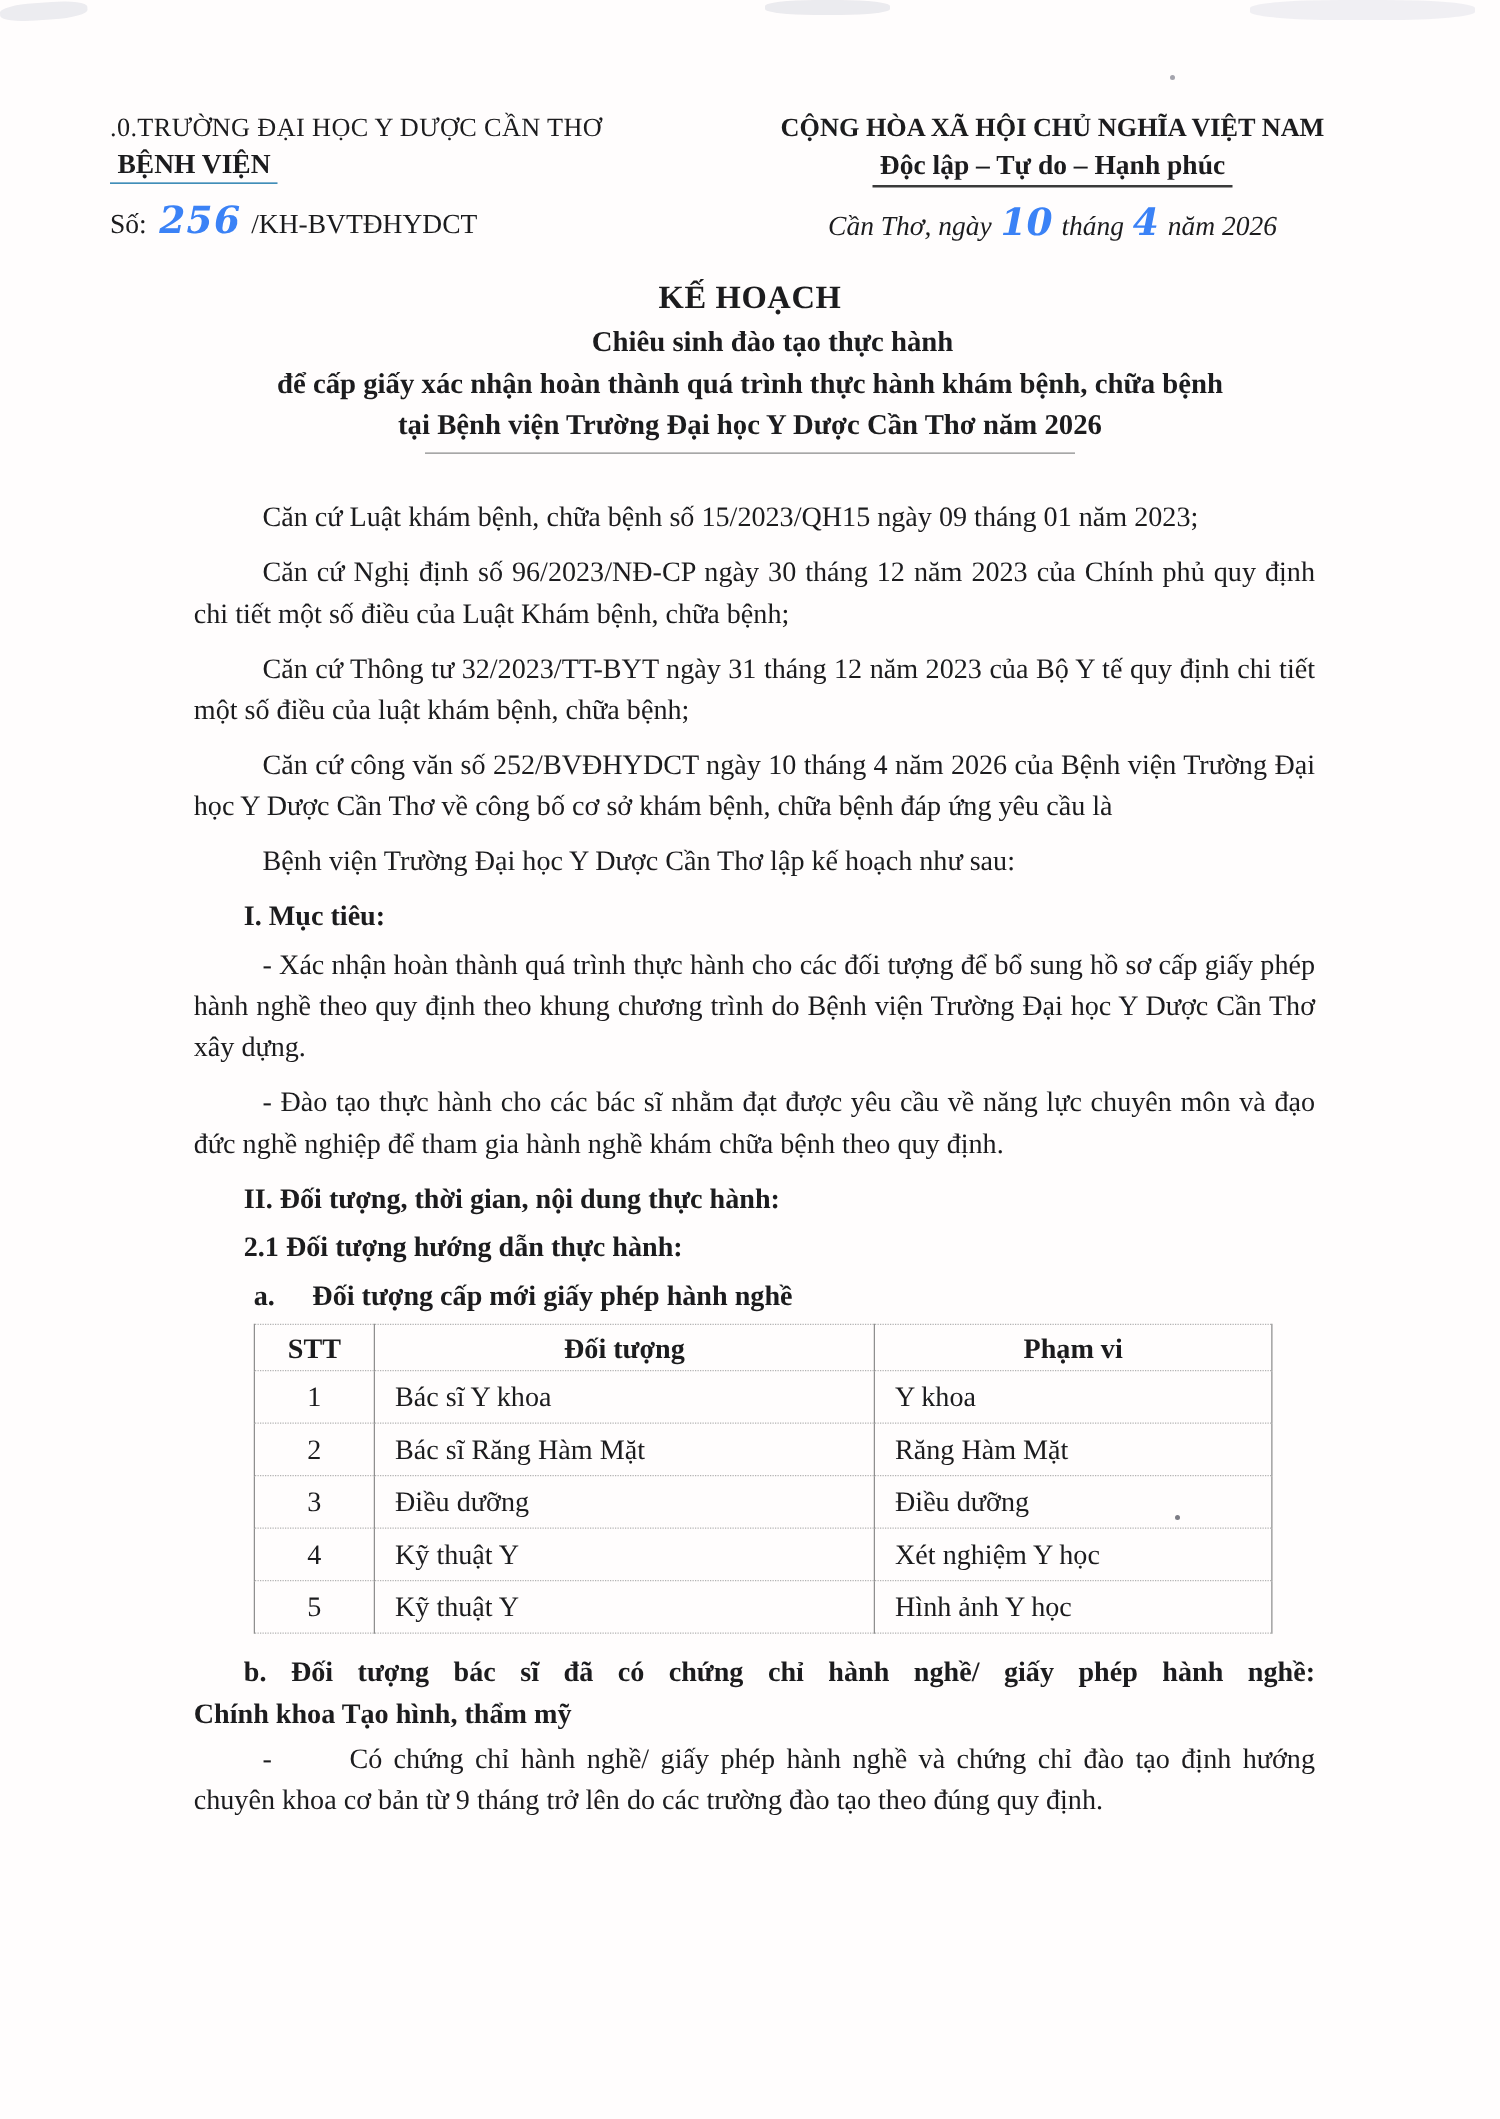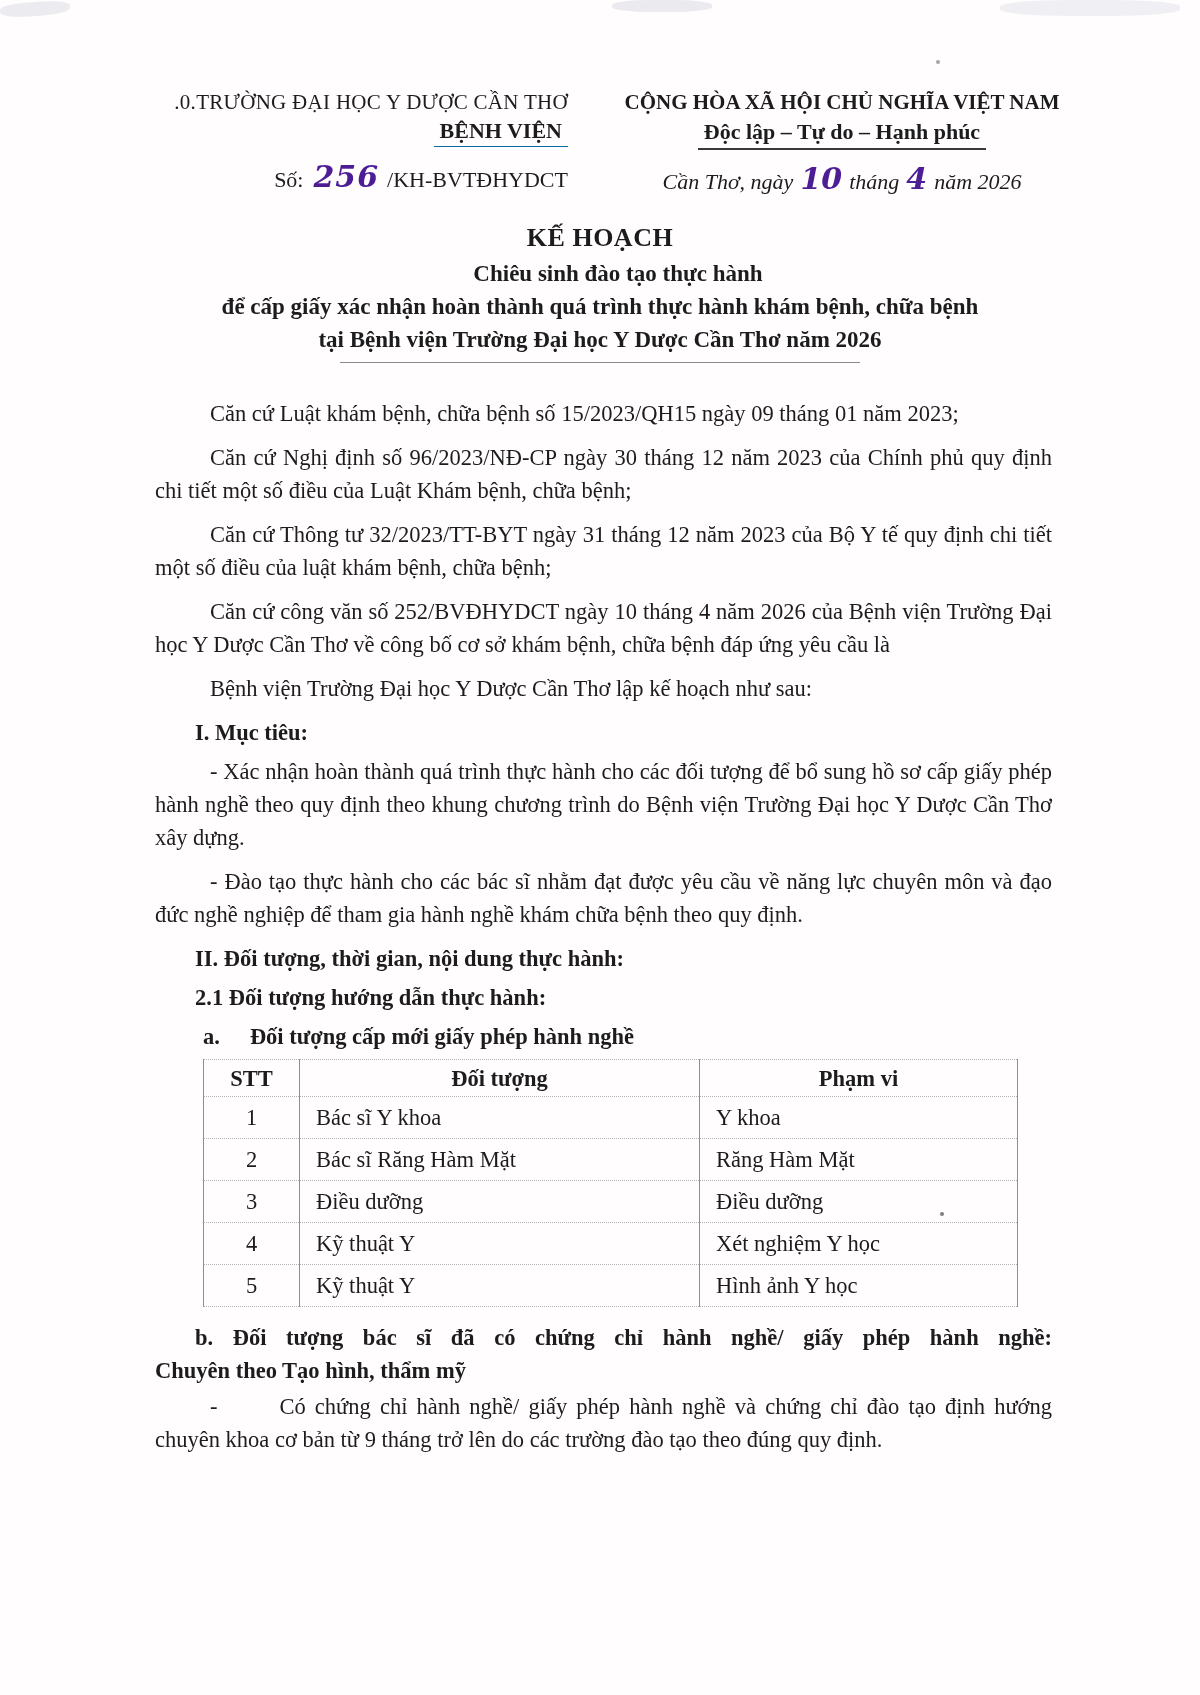--- a/index.html
+++ b/index.html
@@ -16,27 +16,27 @@
     overflow:hidden;
   }
   
   .smudge-tl{position:absolute;left:0;top:2px;width:70px;height:14px;background:#c9ccd6;opacity:.35;border-radius:40%;transform:rotate(-4deg);}
   .smudge-tc{position:absolute;left:612px;top:0;width:100px;height:12px;background:#c5c9d4;opacity:.35;border-radius:40%;}
   .smudge-tr{position:absolute;left:1000px;top:0;width:180px;height:16px;background:#cdd2de;opacity:.3;border-radius:40%;}
   .dot-a{position:absolute;left:936px;top:60px;width:4px;height:4px;background:#8d8d99;border-radius:50%;opacity:.8;}
   .dot-b{position:absolute;left:940px;top:1212px;width:4px;height:4px;background:#6e6e77;border-radius:50%;opacity:.9;}
 
   .hdr{display:flex;padding-top:90px;}
-  .hdr-left{width:480px;margin-left:88px;text-align:right;}
+  .hdr-left{width:480px;margin-left:88px;text-align:left;}
   .hdr-right{width:548px;margin-left:0;text-align:center;}
   .hl1{font-size:21px;letter-spacing:.3px;white-space:nowrap;}
   .hl2-wrap{margin-top:3px;}
   .hl2{display:inline-block;font-size:22px;font-weight:bold;padding:0 6px 2px;border-bottom:1px solid #0369a1;}
   .so-line{margin-top:12px;font-size:22px;}
-  .ink{color:#4c1d95;font-weight:bold;font-style:italic;font-family:"DejaVu Serif", serif;}
+  .ink{color:#3b82f6;font-weight:bold;font-style:italic;font-family:"DejaVu Serif", serif;}
   .so-num{font-size:30px;margin:0 8px 0 10px;letter-spacing:1px;}
   .hr1{font-size:21px;font-weight:bold;white-space:nowrap;}
   .hr2-wrap{margin-top:4px;}
   .hr2{display:inline-block;font-size:22px;font-weight:bold;padding:0 6px 3px;border-bottom:2px solid #3a3a3a;}
   .date-line{margin-top:11px;font-size:22px;font-style:italic;}
   .date-num{font-size:30px;margin:0 7px;}
 
   .title{margin-top:26px;text-align:center;font-weight:bold;line-height:31px;}
   .t1{font-size:26px;letter-spacing:.5px;}
   .t2{font-size:23px;margin-top:5px;padding-left:36px;}
@@ -164,19 +164,19 @@
         </tr>
         <tr>
           <td class="c-stt">5</td>
           <td class="c-txt">Kỹ thuật Y</td>
           <td class="c-txt">Hình ảnh Y học</td>
         </tr>
       </tbody>
     </table>
 
     <div class="b-line1">b. Đối tượng bác sĩ đã có chứng chỉ hành nghề/ giấy phép hành nghề:</div>
-    <div class="b-line2">Chuyên theo Tạo hình, thẩm mỹ</div>
+    <div class="b-line2">Chính khoa Tạo hình, thẩm mỹ</div>
     <p class="para b-item">
       <span>-</span><span class="spacer"></span><span>Có chứng chỉ hành nghề/ giấy phép hành nghề và chứng chỉ đào tạo định hướng chuyên khoa cơ bản từ 9 tháng trở lên do các trường đào tạo theo đúng quy định.</span>
     </p>
 
   </div>
 </div>
 
 </body></html>

